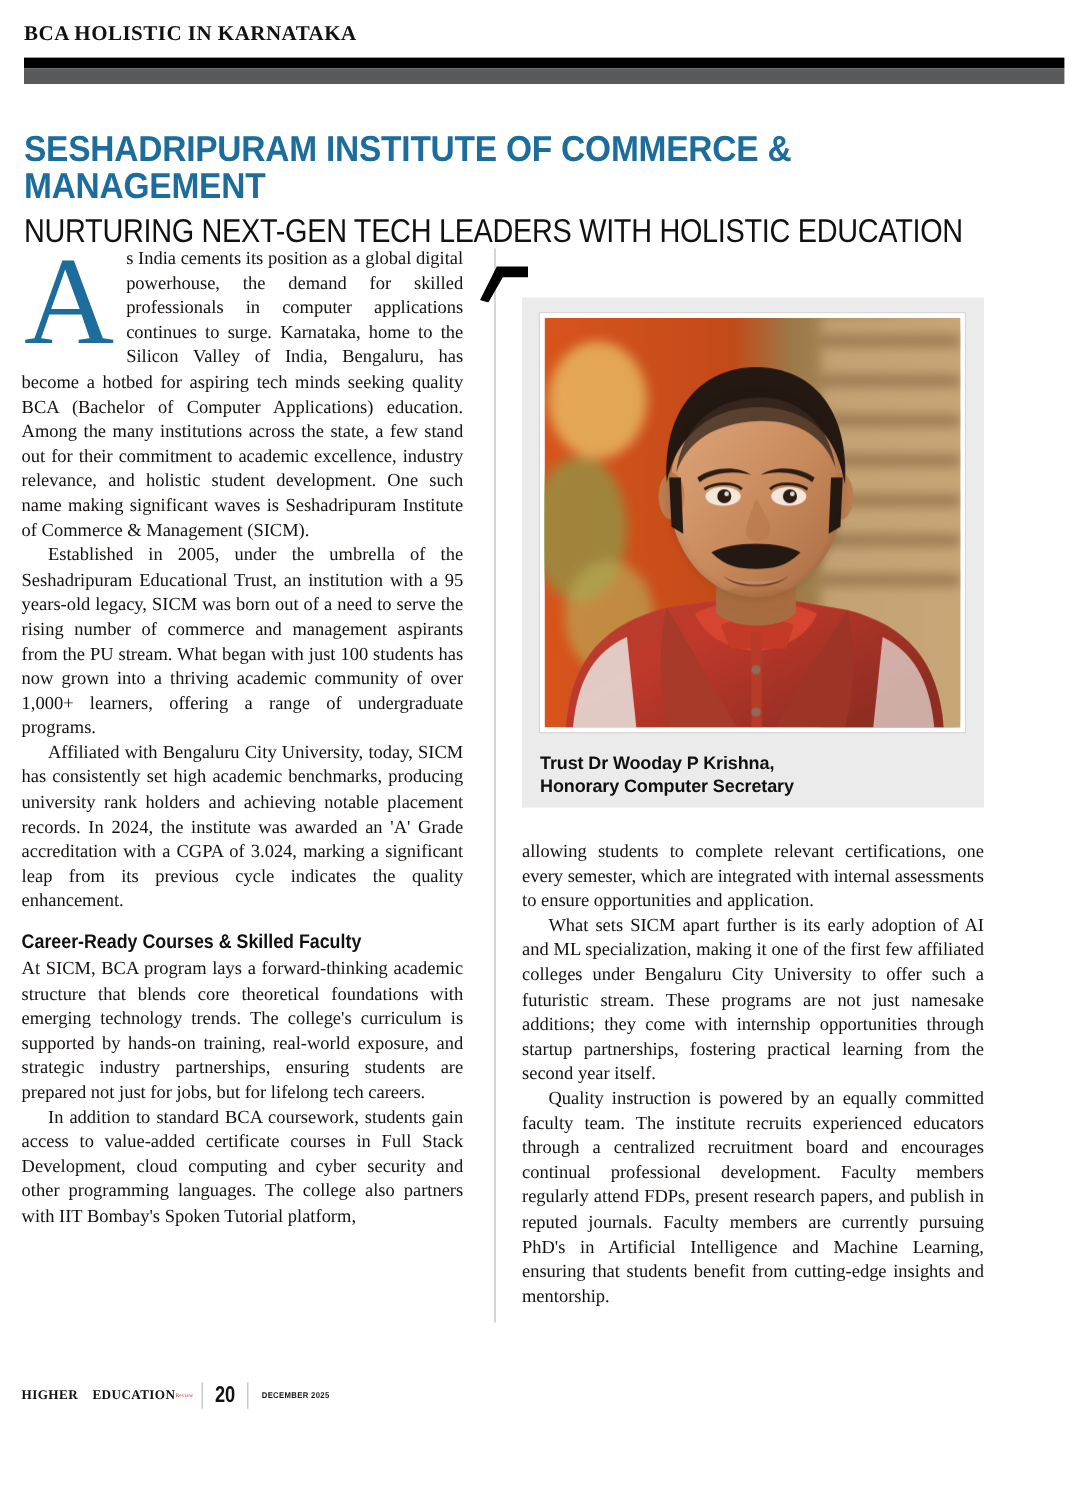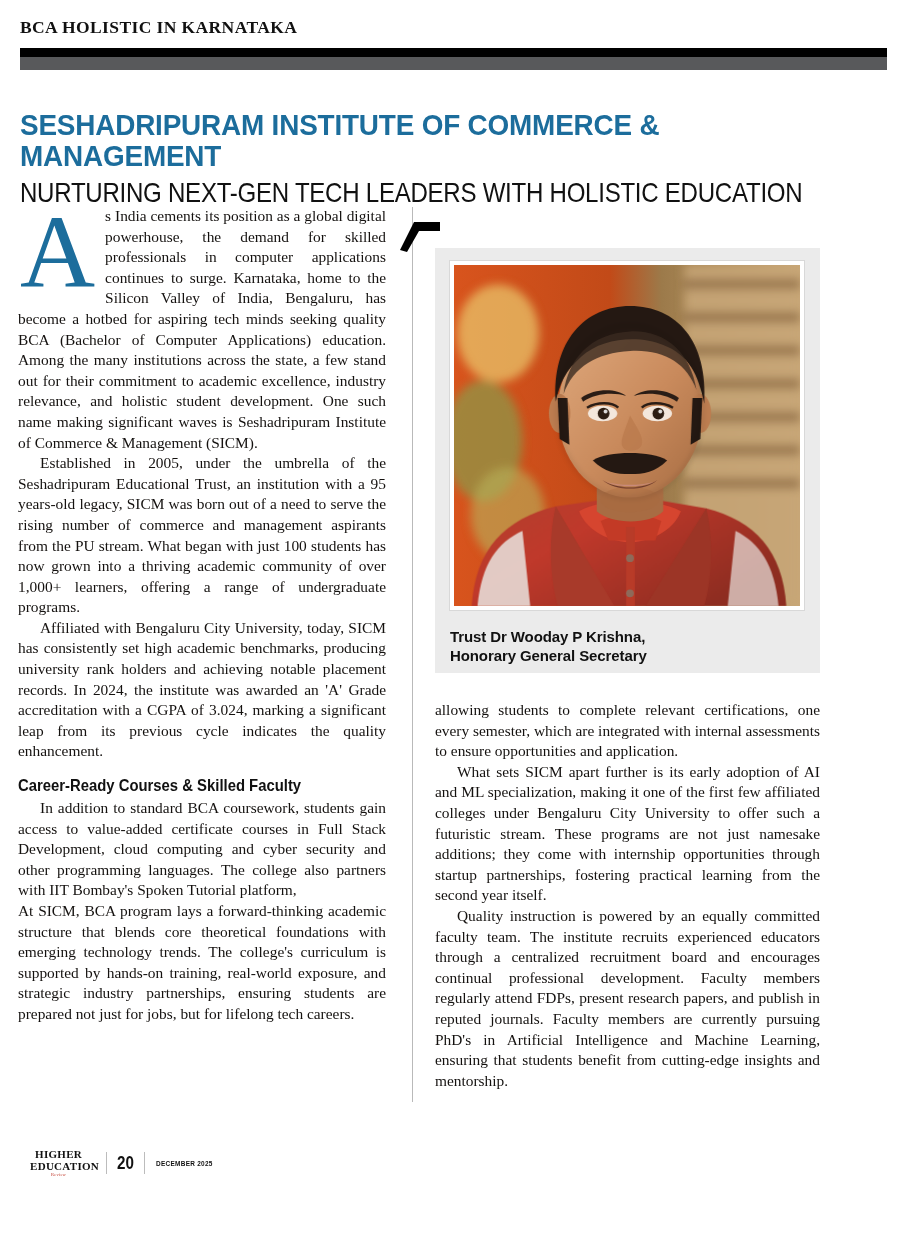--- a/index.html
+++ b/index.html
@@ -193,21 +193,21 @@
   .footer {
     position: absolute;
     left: 18px;
     top: 1148px;
     height: 30px;
     display: flex;
     align-items: center;
   }
   .logo-box {
     display: flex;
-    flex-direction: column;
+    flex-direction: row;
     align-items: center;
     line-height: 1;
     padding-right: 7px;
   }
   .logo-higher {
     font-family: "Liberation Serif", serif;
     font-weight: bold;
     font-size: 11px;
     letter-spacing: 0.3px;
     color: #111;
@@ -370,30 +370,30 @@
 
         <ellipse cx="180" cy="240" rx="30" ry="13" fill="#a8693f" opacity="0.35"></ellipse>
 
         <ellipse cx="180" cy="150" rx="74" ry="88" fill="none" stroke="#00000010" stroke-width="6" filter="url(#soft2)"></ellipse>
       </svg>
     </div>
   </div>
 
   <div class="caption">
     <div>Trust Dr Wooday P Krishna,</div>
-    <div>Honorary General Secretary</div>
+    <div>Honorary Computer Secretary</div>
   </div>
 
   <div class="col-left">
     <p class="body-p first"><span class="dropcap">A</span><span>s India cements its position as a global digital powerhouse, the demand for skilled professionals in computer applications continues to surge. Karnataka, home to the Silicon Valley of India, Bengaluru, has become a hotbed for aspiring tech minds seeking quality BCA (Bachelor of Computer Applications) education. Among the many institutions across the state, a few stand out for their commitment to academic excellence, industry relevance, and holistic student development. One such name making significant waves is Seshadripuram Institute of Commerce &amp; Management (SICM).</span></p>
     <p class="body-p">Established in 2005, under the umbrella of the Seshadripuram Educational Trust, an institution with a 95 years-old legacy, SICM was born out of a need to serve the rising number of commerce and management aspirants from the PU stream. What began with just 100 students has now grown into a thriving academic community of over 1,000+ learners, offering a range of undergraduate programs.</p>
     <p class="body-p">Affiliated with Bengaluru City University, today, SICM has consistently set high academic benchmarks, producing university rank holders and achieving notable placement records. In 2024, the institute was awarded an 'A' Grade accreditation with a CGPA of 3.024, marking a significant leap from its previous cycle indicates the quality enhancement.</p>
     <h3 class="sec-head">Career-Ready Courses &amp; Skilled Faculty</h3>
+    <p class="body-p first">At SICM, BCA program lays a forward-thinking academic structure that blends core theoretical foundations with emerging technology trends. The college's curriculum is supported by hands-on training, real-world exposure, and strategic industry partnerships, ensuring students are prepared not just for jobs, but for lifelong tech careers.</p>
     <p class="body-p">In addition to standard BCA coursework, students gain access to value-added certificate courses in Full Stack Development, cloud computing and cyber security and other programming languages. The college also partners with IIT Bombay's Spoken Tutorial platform,</p>
-    <p class="body-p first">At SICM, BCA program lays a forward-thinking academic structure that blends core theoretical foundations with emerging technology trends. The college's curriculum is supported by hands-on training, real-world exposure, and strategic industry partnerships, ensuring students are prepared not just for jobs, but for lifelong tech careers.</p>
   </div>
 
   <div class="col-right">
     <p class="body-p first">allowing students to complete relevant certifications, one every semester, which are integrated with internal assessments to ensure opportunities and application.</p>
     <p class="body-p">What sets SICM apart further is its early adoption of AI and ML specialization, making it one of the first few affiliated colleges under Bengaluru City University to offer such a futuristic stream. These programs are not just namesake additions; they come with internship opportunities through startup partnerships, fostering practical learning from the second year itself.</p>
     <p class="body-p">Quality instruction is powered by an equally committed faculty team. The institute recruits experienced educators through a centralized recruitment board and encourages continual professional development. Faculty members regularly attend FDPs, present research papers, and publish in reputed journals. Faculty members are currently pursuing PhD's in Artificial Intelligence and Machine Learning, ensuring that students benefit from cutting-edge insights and mentorship.</p>
   </div>
 
   <div class="footer">
     <div class="logo-box">

